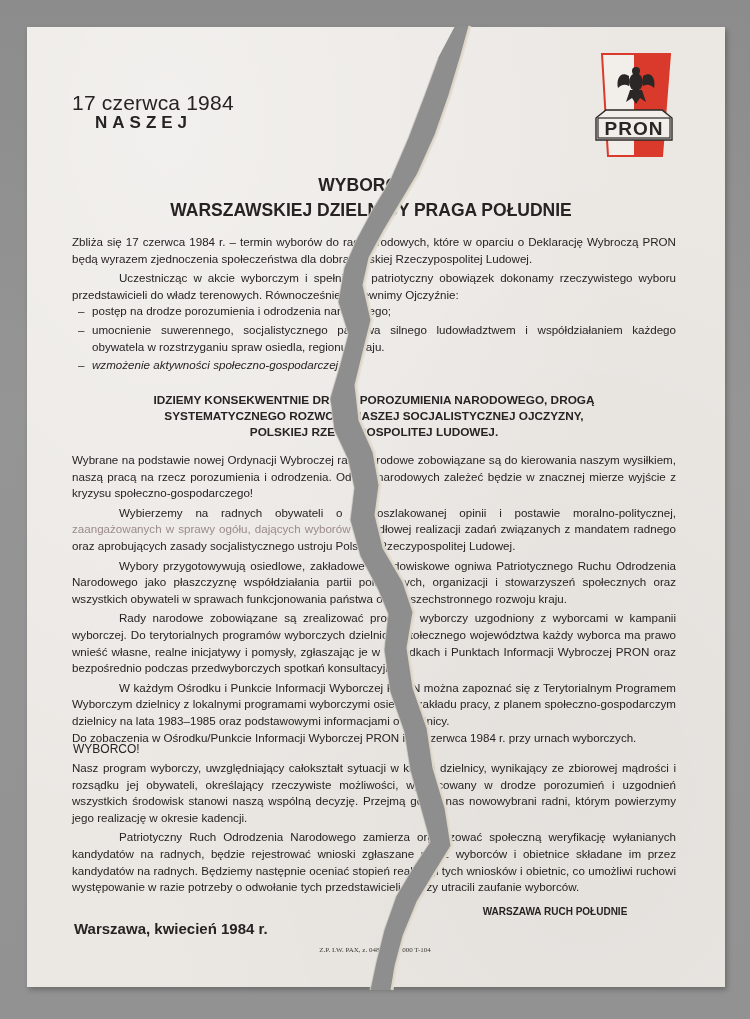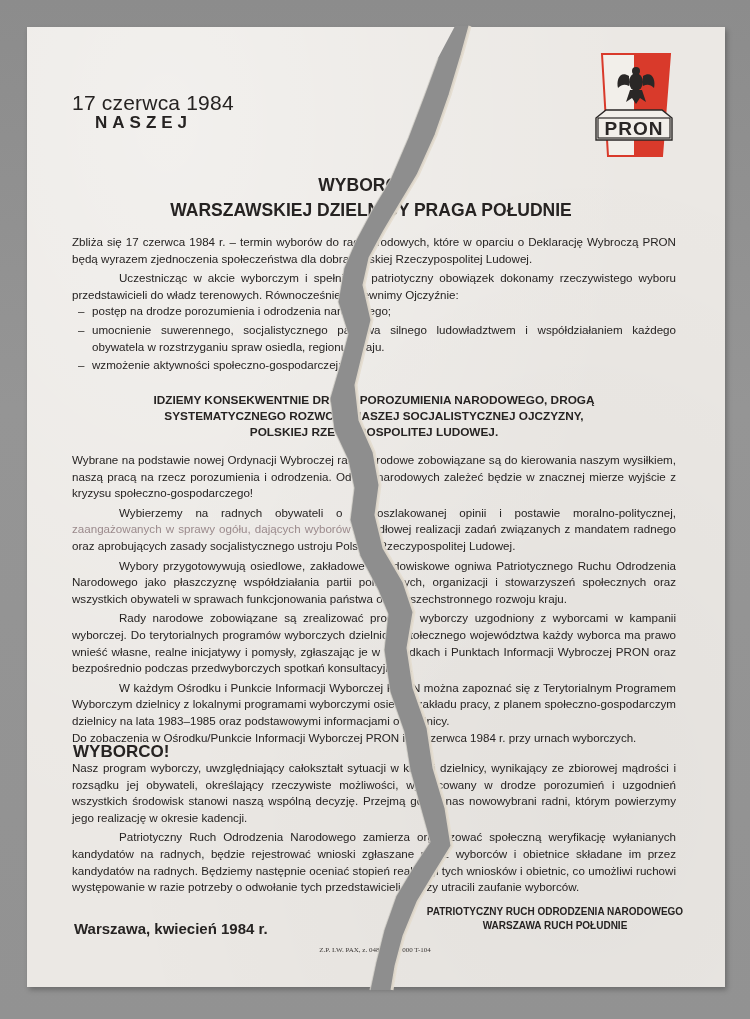--- a/index.html
+++ b/index.html
@@ -34,21 +34,21 @@
     position:absolute; left:72px; width:604px;
     font-size:11.6px; line-height:16.6px; text-align:justify;
   }
   .body p { margin:0; }
   .indent { text-indent:47px; }
   .list { margin:0; padding:0; list-style:none; }
   .list li { position:relative; padding-left:20px; }
   .list li::before { content:"–"; position:absolute; left:6px; top:0; }
   .block-bold { position:absolute; left:72px; width:604px; text-align:center; font-weight:bold; font-size:11.8px; line-height:16px; }
   .faded { color:#9b8a8c; }
-  .heading-small { position:absolute; left:73px; font-size:17px; font-weight:bold; }
+  .heading-small { position:absolute; left:73px; font-size:12px; font-weight:normal; }
   .footer-left { left:74px; top:920px; font-size:15px; font-weight:bold; }
   .footer-right { left:390px; top:905px; width:330px; text-align:center; font-size:10px; font-weight:bold; line-height:14px; }
   .printer { left:0; width:750px; top:946px; text-align:center; font-family:"Liberation Serif", serif; font-size:7px; color:#3a3634; }
   .tear { position:absolute; left:0; top:0; }
 </style>
 </head>
 <body>
 
 <div class="backdrop"></div>
 
@@ -78,21 +78,21 @@
 
 <div class="abs title1"><span>WYBORCO</span></div>
 <div class="abs title2"><span>WARSZAWSKIEJ DZIELNICY PRAGA POŁUDNIE</span></div>
 
 <div class="body" style="top:234px;">
   <p>Zbliża się 17 czerwca 1984 r. – termin wyborów do rad narodowych, które w oparciu o Deklarację Wybroczą PRON będą wyrazem zjednoczenia społeczeństwa dla dobra Polskiej Rzeczypospolitej Ludowej.</p>
   <p class="indent" style="margin-top:3px;">Uczestnicząc w akcie wyborczym i spełniając patriotyczny obowiązek dokonamy rzeczywistego wyboru przedstawicieli do władz terenowych. Równocześnie zapewnimy Ojczyźnie:</p>
   <ul class="list">
     <li>postęp na drodze porozumienia i odrodzenia narodowego;</li>
     <li style="margin-top:2px;">umocnienie suwerennego, socjalistycznego państwa silnego ludowładztwem i współdziałaniem każdego obywatela w rozstrzyganiu spraw osiedla, regionu i kraju.</li>
-    <li style="margin-top:2px;">wzmożenie aktywności społeczno-gospodarczej;</li>
+    <li style="margin-top:2px;font-style:italic;">wzmożenie aktywności społeczno-gospodarczej;</li>
   </ul>
 </div>
 
 <div class="block-bold" style="top:392px;">
   <div>IDZIEMY KONSEKWENTNIE DROGĄ POROZUMIENIA NARODOWEGO, DROGĄ</div>
   <div>SYSTEMATYCZNEGO ROZWOJU NASZEJ SOCJALISTYCZNEJ OJCZYZNY,</div>
   <div>POLSKIEJ RZECZYPOSPOLITEJ LUDOWEJ.</div>
 </div>
 
 <div class="body" style="top:452px;">
@@ -106,21 +106,20 @@
 
 <div class="heading-small" style="top:742px;">WYBORCO!</div>
 
 <div class="body" style="top:760px;">
   <p>Nasz program wyborczy, uwzględniający całokształt sytuacji w kraju i dzielnicy, wynikający ze zbiorowej mądrości i rozsądku jej obywateli, określający rzeczywiste możliwości, wypracowany w drodze porozumień i uzgodnień wszystkich środowisk stanowi naszą wspólną decyzję. Przejmą go od nas nowowybrani radni, którym powierzymy jego realizację w okresie kadencji.</p>
   <p class="indent" style="margin-top:3px;">Patriotyczny Ruch Odrodzenia Narodowego zamierza organizować społeczną weryfikację wyłanianych kandydatów na radnych, będzie rejestrować wnioski zgłaszane przez wyborców i obietnice składane im przez kandydatów na radnych. Będziemy następnie oceniać stopień realizacji tych wniosków i obietnic, co umożliwi ruchowi występowanie w razie potrzeby o odwołanie tych przedstawicieli, którzy utracili zaufanie wyborców.</p>
 </div>
 
 <div class="abs footer-left">Warszawa, kwiecień 1984 r.</div>
 <div class="abs footer-right">
-  <div>PATRIOTYCZNY RUCH ODRODZENIA NARODOWEGO</div>
   <div>WARSZAWA RUCH POŁUDNIE</div>
 </div>
 <div class="abs printer">Z.P. I.W. PAX, z. 0487, n. 30 000  T-104</div>
 
 <svg class="tear" width="750" height="1019" viewBox="0 0 750 1019">
   <path d="M455,26 L470,26 L462,55 L450,95 L436,135 L418,175 L400,205 L384,232 L370,258 L364,285 L372,320 L364,352 L356,385 L360,420 L374,452 L380,485 L376,515 L384,548 L404,582 L414,612 L408,648 L414,688 L428,728 L434,768 L446,808 L452,846 L436,872 L418,902 L404,936 L396,966 L392,990 L370,990 L376,962 L384,930 L396,896 L414,866 L430,842 L420,806 L410,770 L404,732 L390,692 L384,650 L388,614 L378,590 L360,556 L350,520 L354,488 L348,460 L334,430 L330,398 L340,364 L348,334 L338,302 L344,268 L356,240 L372,210 L390,180 L408,138 L424,96 L438,58 Z" fill="#8e8e8e"></path>
   <path d="M470,26 L462,55 L450,95 L436,135 L418,175 L400,205 L384,232 L370,258 L364,285 L372,320 L364,352 L356,385 L360,420 L374,452 L380,485 L376,515 L384,548 L404,582 L414,612 L408,648 L414,688 L428,728 L434,768 L446,808 L452,846 L436,872 L418,902 L404,936 L396,966 L392,990" fill="none" stroke="#e4ddcf" stroke-width="3" opacity="0.9"></path>
   <path d="M438,58 L424,96 L408,138 L390,180 L372,210 L356,240 L344,268 L338,302 L348,334 L340,364 L330,398 L334,430 L348,460 L354,488 L350,520 L360,556 L378,590 L388,614 L384,650 L390,692 L404,732 L410,770 L420,806 L430,842 L414,866 L396,896 L384,930 L376,962 L370,990" fill="none" stroke="#d9d5cf" stroke-width="1.2" opacity="0.7"></path>
 </svg>
 

